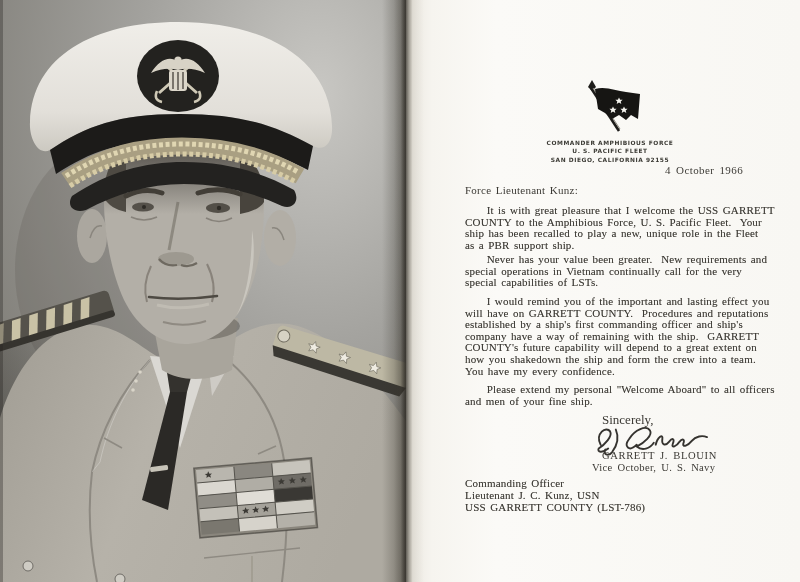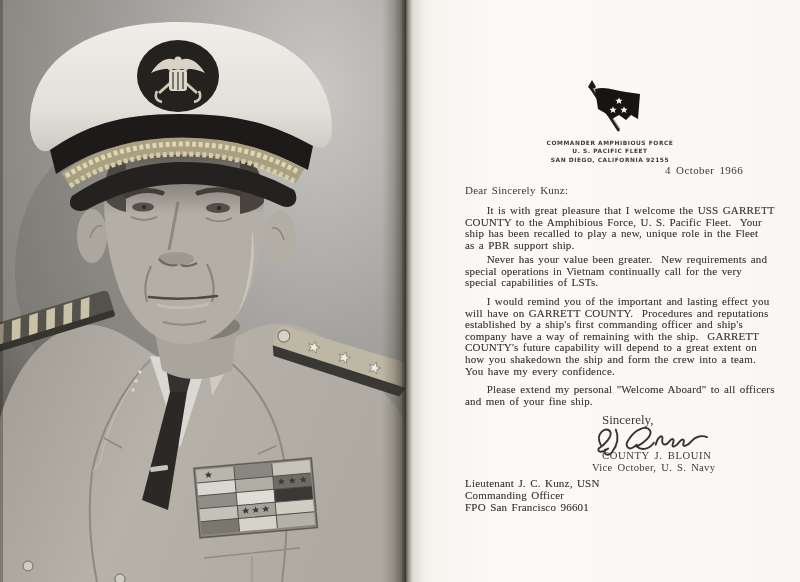--- a/index.html
+++ b/index.html
@@ -262,21 +262,21 @@
     </svg>
 
     <div class="letterhead">
       <div>COMMANDER AMPHIBIOUS FORCE</div>
       <div>U. S. PACIFIC FLEET</div>
       <div>SAN DIEGO, CALIFORNIA 92155</div>
     </div>
 
     <div class="date">4 October 1966</div>
 
-    <div class="salutation">Dear Sincerely Kunz:</div>
+    <div class="salutation">Force Lieutenant Kunz:</div>
 
     <p class="para p1">     It is with great pleasure that I welcome the USS GARRETT
 COUNTY to the Amphibious Force, U. S. Pacific Fleet.  Your
 ship has been recalled to play a new, unique role in the Fleet
 as a PBR support ship.</p>
     <p class="para p2">     Never has your value been greater.  New requirements and
 special operations in Vietnam continually call for the very
 special capabilities of LSTs.</p>
     <p class="para p3">     I would remind you of the important and lasting effect you
 will have on GARRETT COUNTY.  Procedures and reputations
@@ -292,23 +292,23 @@
 
     <svg class="signature-svg" viewBox="0 0 132 40">
       <g fill="none" stroke="#35332f" stroke-width="2" stroke-linecap="round">
         <path d="M14,26 C8,14 20,6 24,12 C27,17 18,26 12,30 C10,34 16,35 22,30"></path>
         <path d="M30,10 C33,17 32,26 26,34 C22,39 16,36 19,31"></path>
         <path d="M52,26 C44,34 38,28 44,20 C50,10 62,5 66,11 C69,16 60,24 52,28 C58,33 66,30 70,24"></path>
         <path d="M72,26 C74,18 80,14 79,20 C78,26 82,28 86,23 C90,18 92,20 90,25 C88,30 94,28 97,23 C100,19 103,20 101,25 C100,29 106,27 110,22 C114,17 121,16 126,18"></path>
       </g>
     </svg>
 
-    <div class="signer-name">COUNTY J. BLOUIN</div>
+    <div class="signer-name">GARRETT J. BLOUIN</div>
     <div class="signer-title">Vice October, U. S. Navy</div>
 
     <div class="addressee">
+      <div>Commanding Officer</div>
       <div>Lieutenant J. C. Kunz, USN</div>
-      <div>Commanding Officer</div>
-      <div>FPO San Francisco 96601</div>
+      <div>USS GARRETT COUNTY (LST-786)</div>
     </div>
 
   </div>
 </div>
 
 </body></html>

